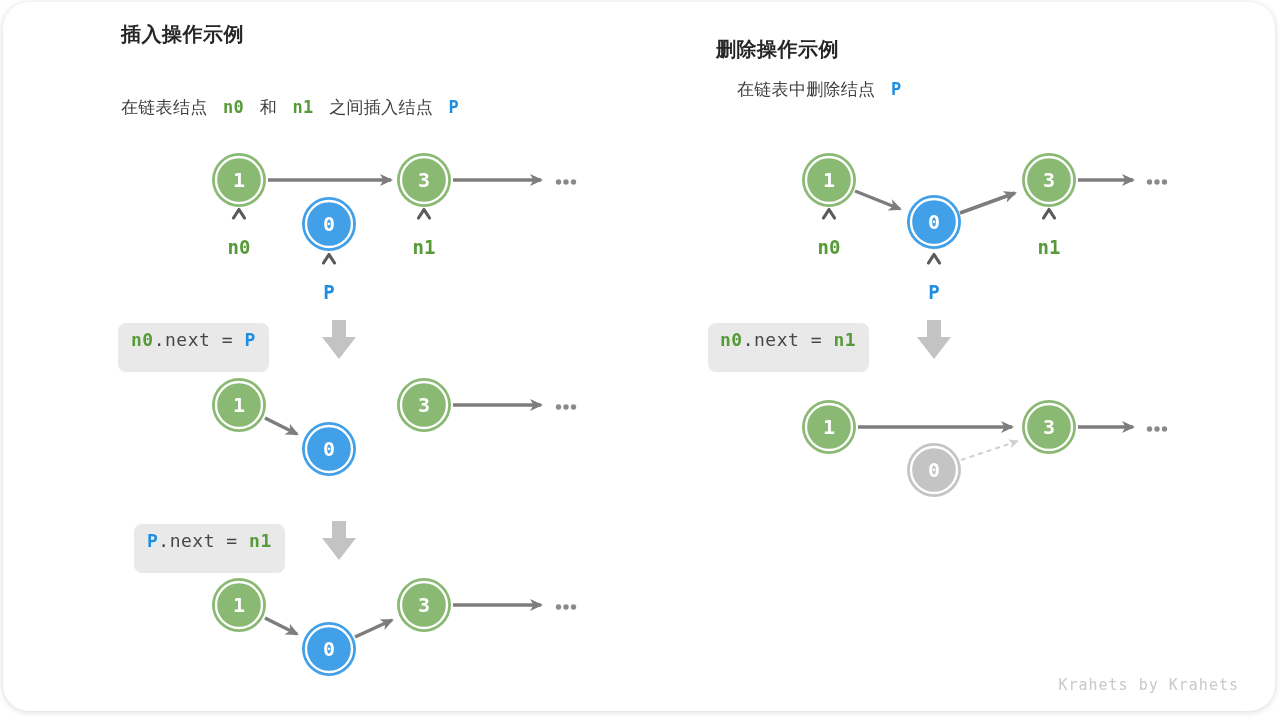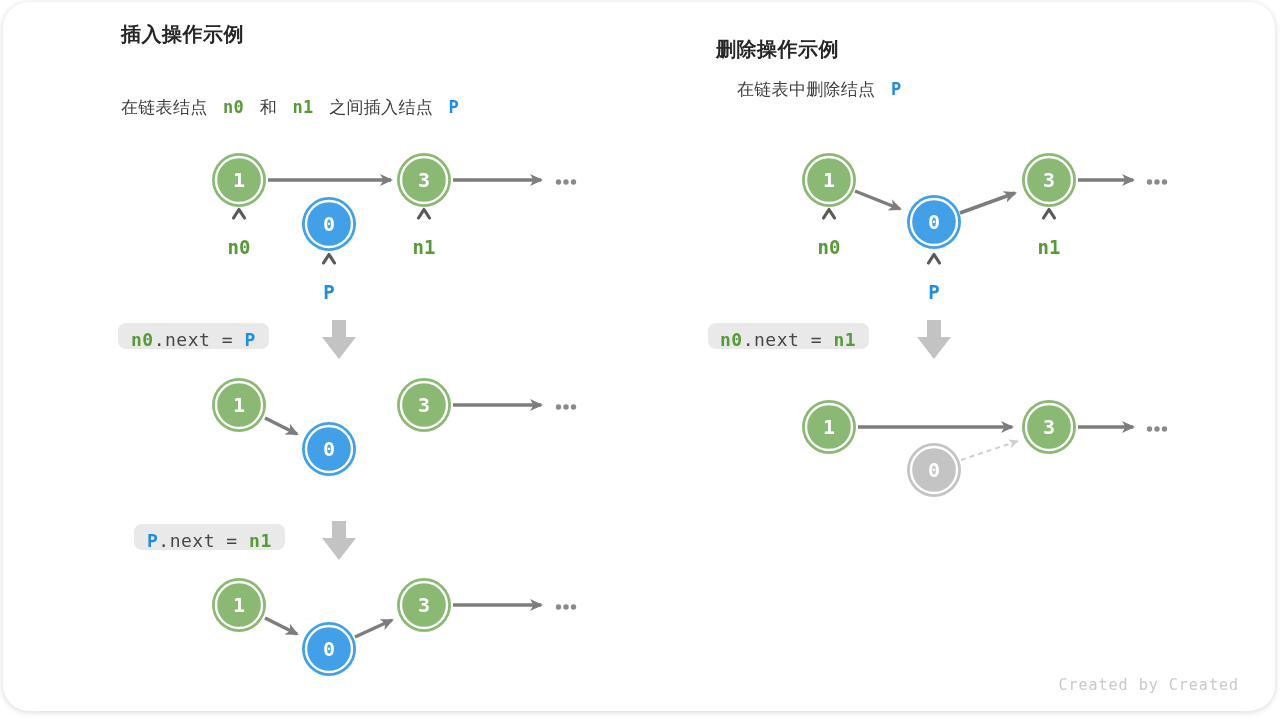--- a/index.html
+++ b/index.html
@@ -19,21 +19,21 @@
     position:absolute; margin:0; font-size:17px; color:#3e3e3e; letter-spacing:0.3px;
   }
   .panel-subtitle.left{left:118px; top:94px;}
   .panel-subtitle.right{left:734px; top:76px;}
   .tok{white-space:pre;}
   .tok-text{font-family:"Liberation Sans","DejaVu Sans",sans-serif;}
   .tok-green{color:#579a38; font-weight:bold; font-family:"DejaVu Sans Mono","Liberation Mono",monospace;}
   .tok-blue{color:#1f8ee0; font-weight:bold; font-family:"DejaVu Sans Mono","Liberation Mono",monospace;}
   .tok-plain{color:#474747; font-family:"DejaVu Sans Mono","Liberation Mono",monospace;}
   .code-box{
-    position:absolute; height:26px; line-height:33px;
+    position:absolute; height:49px; line-height:33px;
     background:#e9e9e9; border-radius:8px; padding:0 13px;
     font-family:"DejaVu Sans Mono","Liberation Mono",monospace;
     font-size:18px; letter-spacing:0.5px;
   }
   .code-box.cb1{left:115px; top:321px;}
   .code-box.cb2{left:131px; top:522px;}
   .code-box.cb3{left:705px; top:321px;padding-left:12px;}
   .overlay{position:absolute; left:0; top:0; width:1272px; height:709px;}
   .credit{
     position:absolute; right:36px; top:674px;
@@ -148,14 +148,14 @@
       <circle cx="826" cy="425" r="23" fill="none" stroke="#ffffff" stroke-width="2.4"></circle>
       <text x="826" y="432" text-anchor="middle" fill="#ffffff" font-family="&quot;DejaVu Sans Mono&quot;,&quot;Liberation Mono&quot;,monospace" font-size="20" font-weight="bold">1</text>
       <circle cx="1046" cy="425" r="27" fill="#8ab974"></circle>
       <circle cx="1046" cy="425" r="23" fill="none" stroke="#ffffff" stroke-width="2.4"></circle>
       <text x="1046" y="432" text-anchor="middle" fill="#ffffff" font-family="&quot;DejaVu Sans Mono&quot;,&quot;Liberation Mono&quot;,monospace" font-size="20" font-weight="bold">3</text>
       <circle cx="931" cy="468" r="27" fill="#c4c4c4"></circle>
       <circle cx="931" cy="468" r="23" fill="none" stroke="#ffffff" stroke-width="2.4"></circle>
       <text x="931" y="475" text-anchor="middle" fill="#ffffff" font-family="&quot;DejaVu Sans Mono&quot;,&quot;Liberation Mono&quot;,monospace" font-size="20" font-weight="bold">0</text>
     </svg>
 
-  <div class="credit">Created by Created</div>
+  <div class="credit">Krahets by Krahets</div>
 </div>
 
 </body></html>

